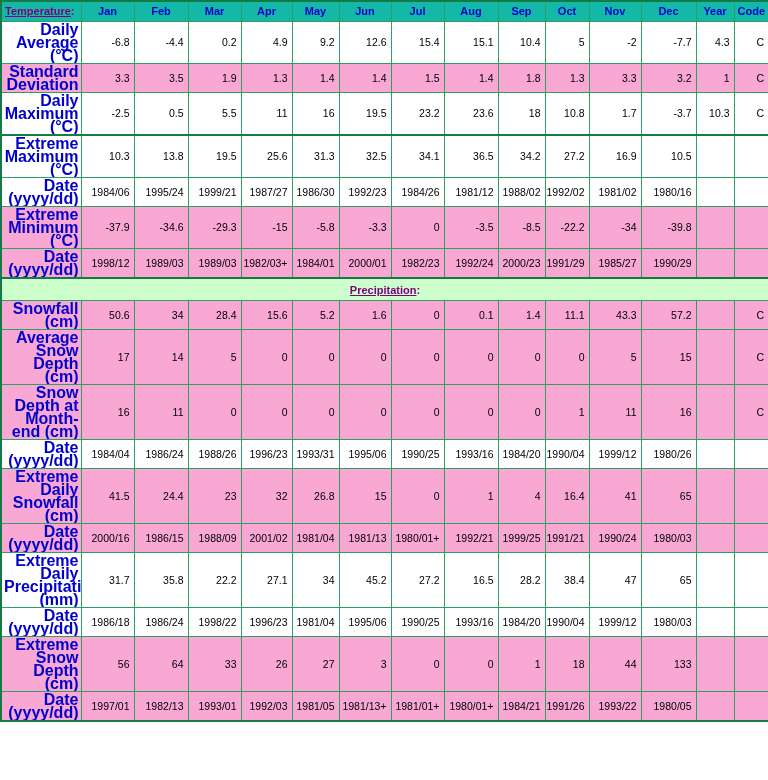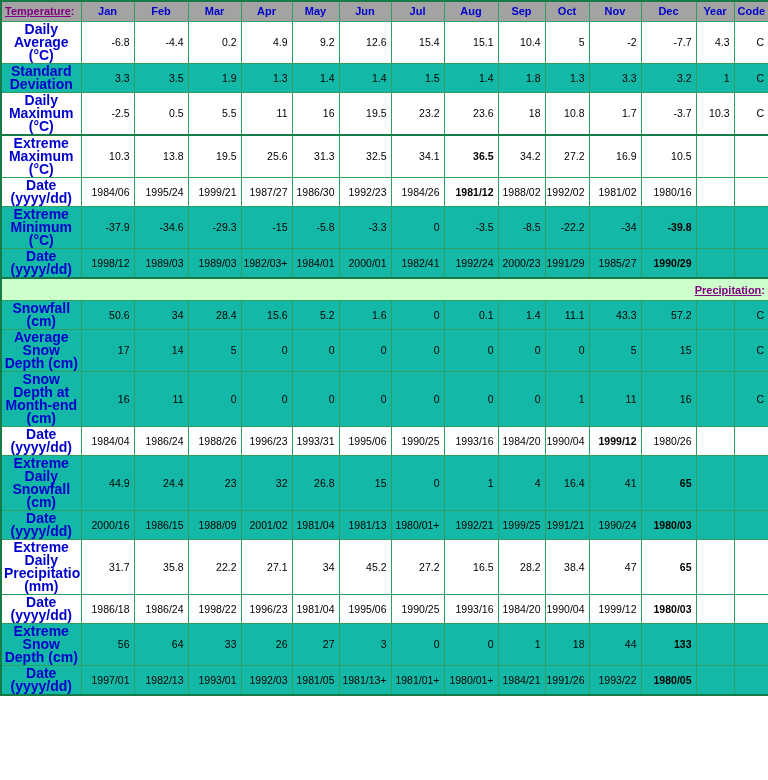--- a/index.html
+++ b/index.html
@@ -11,59 +11,59 @@
     background:#fff;
     font-family:"Liberation Sans",sans-serif;
   }
   .climate th,.climate td{
     border:1px solid #2f9e63;
     vertical-align:middle;
     line-height:13px;
     overflow:hidden;
   }
   .climate thead th{
-    background:#a3a3a3;
+    background:#14b8a6;
     color:#0000cc;
     font-size:11px;
     font-weight:bold;
     text-align:center;
     padding:3px 2px;
   }
   .climate thead th.title-cell{text-align:left;padding-left:3px;}
   .sec-link{
     color:#800080;
     font-weight:bold;
     font-size:11px;
     text-decoration:underline;
     cursor:pointer;
   }
   .sec-colon{color:#800080;font-weight:bold;font-size:11px;text-decoration:none;}
   tr.section-row th{
     background:#ccffcc;
-    text-align:right;
+    text-align:center;
     padding:3px 3px;
   }
   th.row-label{
     color:#0000cc;
-    font-size:14px;
+    font-size:16px;
     font-weight:bold;
-    text-align:center;
+    text-align:right;
     padding:1px 2px;
   }
   td.val{
     font-size:10.5px;
     color:#000;
     text-align:right;
     padding:1px 4px 1px 1px;
     white-space:nowrap;
   }
   tr.white{background:#ffffff;}
-  tr.green{background:#14b8a6;padding-left:10px;}
+  tr.green{background:#f9a8d4;padding-left:10px;}
   tr.thick > th, tr.thick > td{border-top:2px solid #167a47;}
-  .bold{font-weight:bold;}
+  .bold{font-weight:normal;}
 </style>
 </head>
 <body>
 
 <table class="climate">
   <colgroup>
     <col style="width:80px">
       <col style="width:53px">
       <col style="width:54px">
     <col style="width:53px">
@@ -202,21 +202,21 @@
         <td class="val"></td>
       </tr>
       <tr class="green">
         <th class="row-label" scope="row">Date (yyyy/dd)</th>
         <td class="val">1998/12</td>
         <td class="val">1989/03</td>
         <td class="val">1989/03</td>
         <td class="val">1982/03+</td>
         <td class="val">1984/01</td>
         <td class="val">2000/01</td>
-        <td class="val">1982/41</td>
+        <td class="val">1982/23</td>
         <td class="val">1992/24</td>
         <td class="val">2000/23</td>
         <td class="val">1991/29</td>
         <td class="val">1985/27</td>
         <td class="val bold">1990/29</td>
         <td class="val"></td>
         <td class="val"></td>
       </tr>
       <tr class="section-row green thick">
         <th class="title-cell" colspan="15"><a class="sec-link">Precipitation</a><span class="sec-colon">:</span></th>
@@ -284,21 +284,21 @@
         <td class="val">1993/16</td>
         <td class="val">1984/20</td>
         <td class="val">1990/04</td>
         <td class="val bold">1999/12</td>
         <td class="val">1980/26</td>
         <td class="val"></td>
         <td class="val"></td>
       </tr>
       <tr class="green">
         <th class="row-label" scope="row">Extreme Daily Snowfall (cm)</th>
-        <td class="val">44.9</td>
+        <td class="val">41.5</td>
         <td class="val">24.4</td>
         <td class="val">23</td>
         <td class="val">32</td>
         <td class="val">26.8</td>
         <td class="val">15</td>
         <td class="val">0</td>
         <td class="val">1</td>
         <td class="val">4</td>
         <td class="val">16.4</td>
         <td class="val">41</td>

